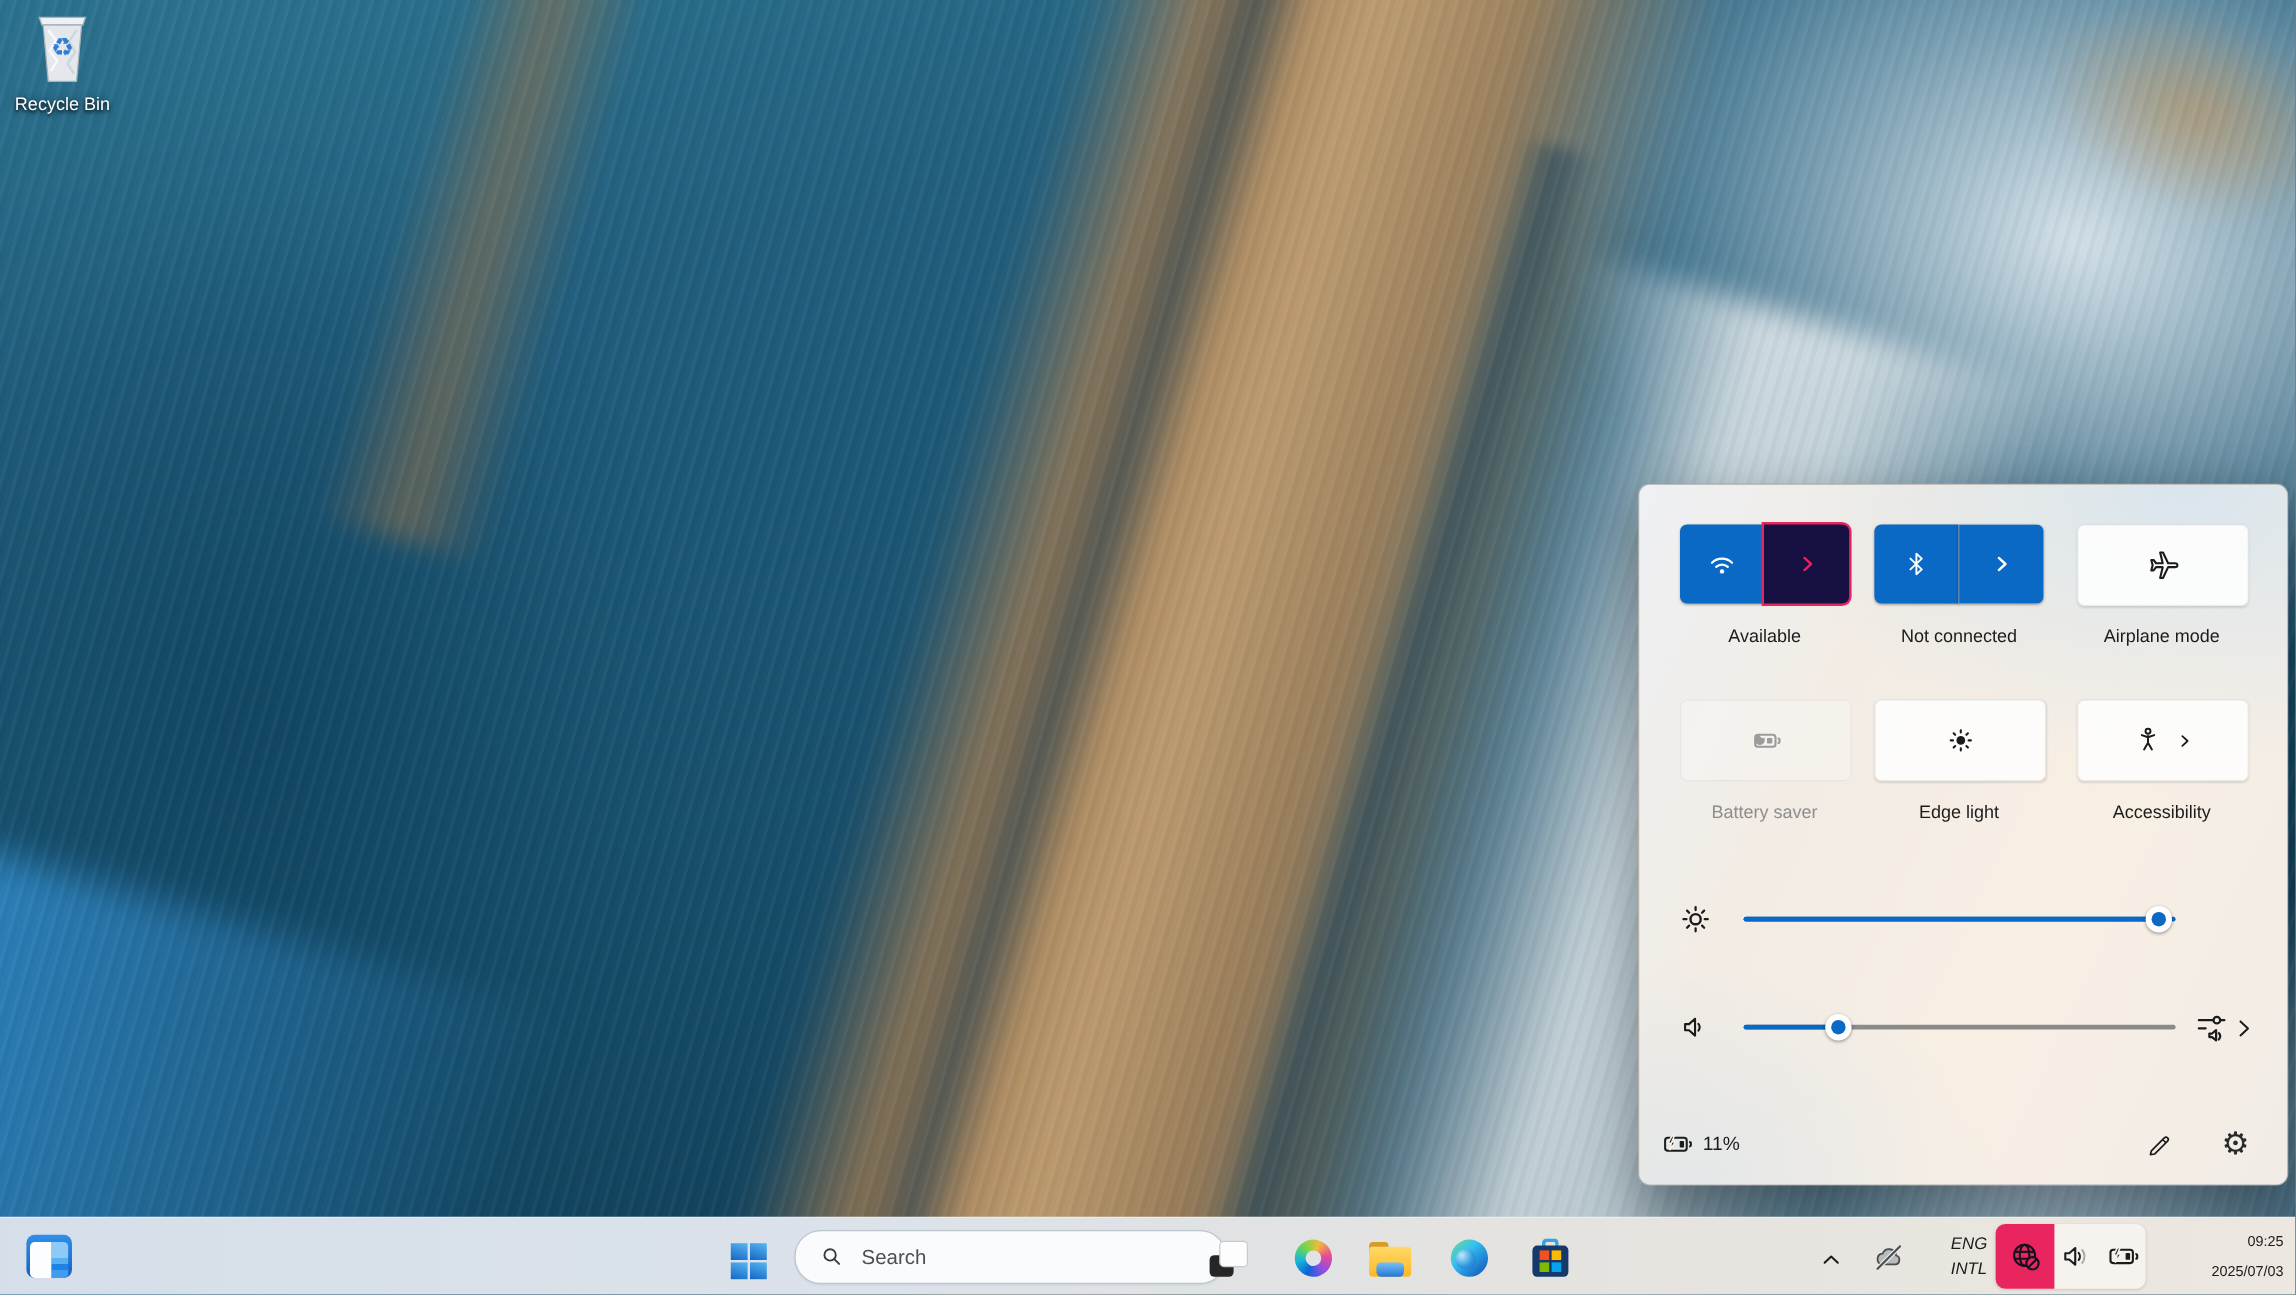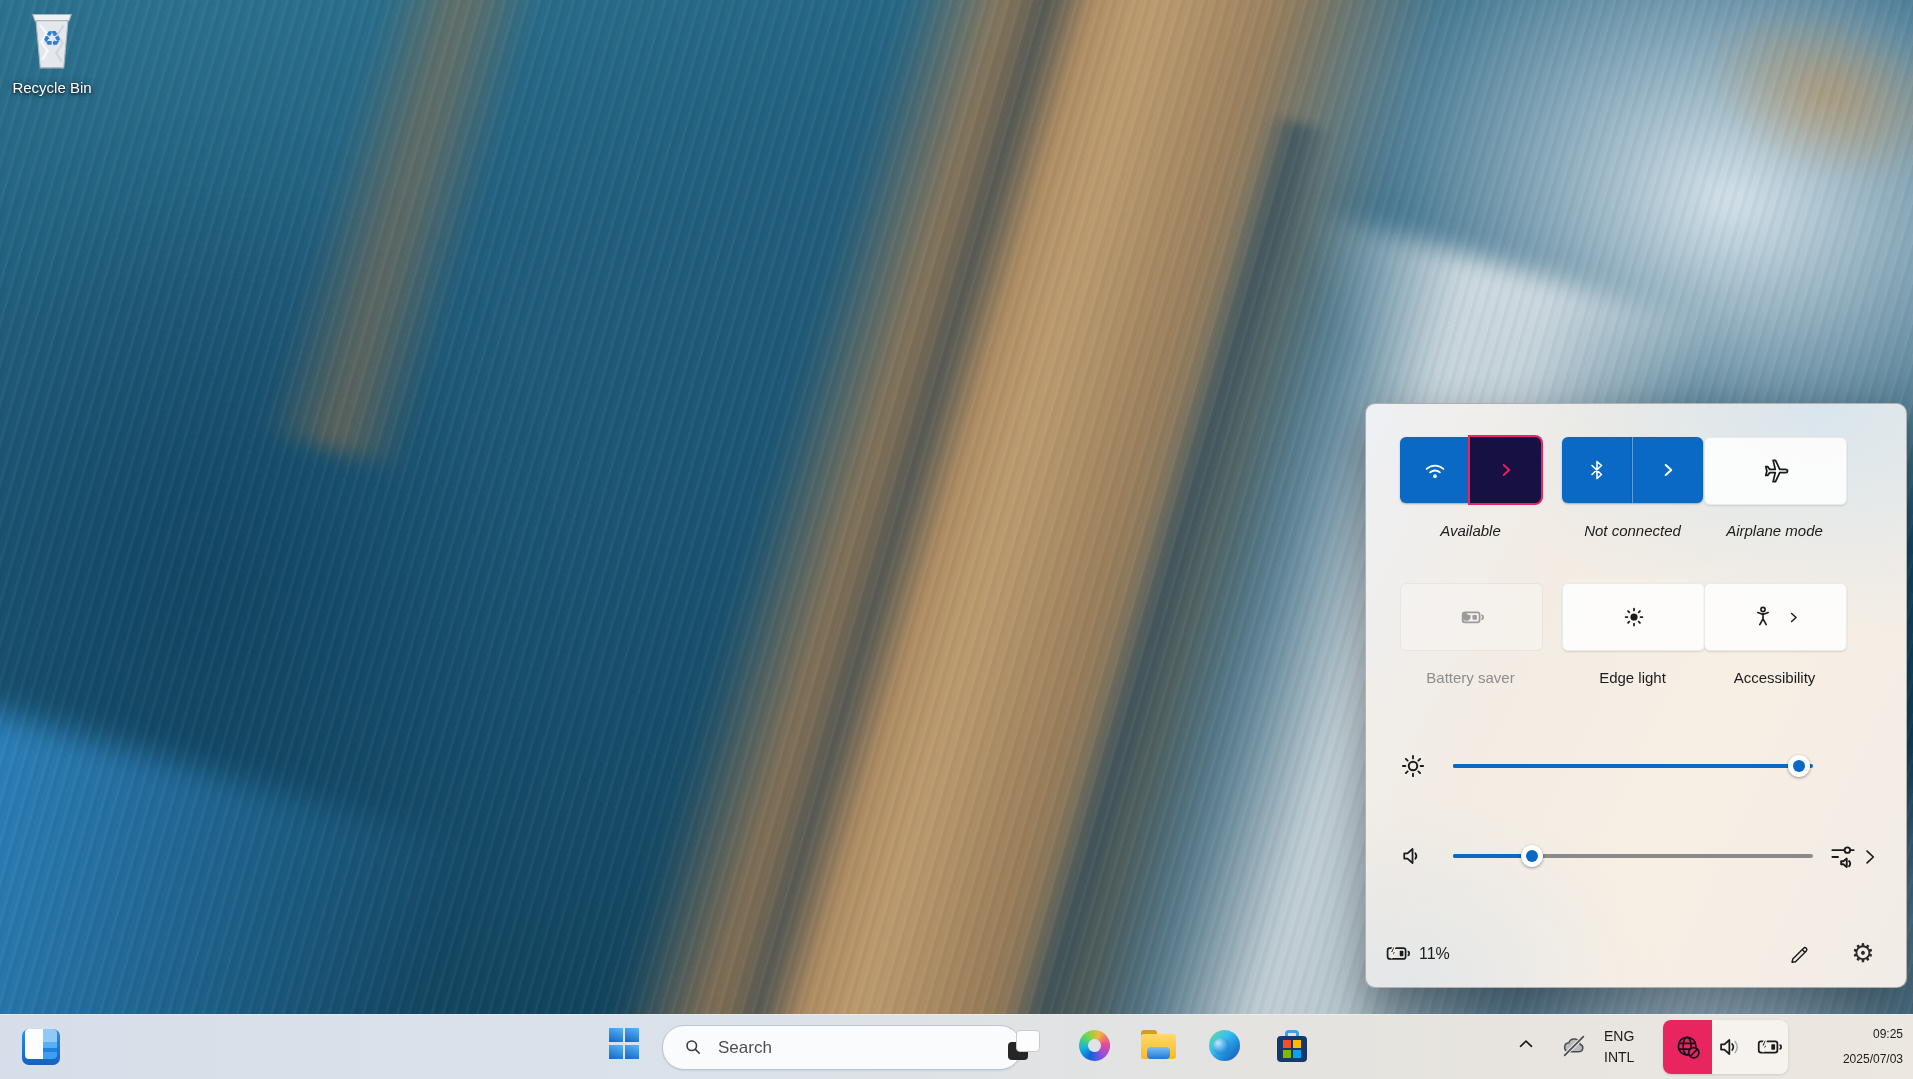--- a/index.html
+++ b/index.html
@@ -52,43 +52,43 @@
   .tile.plain{background:rgba(253,253,253,.92);border:1px solid rgba(0,0,0,.07);box-shadow:0 1px 2px rgba(0,0,0,.12);}
   .tile.disabled{background:rgba(251,248,245,.42);border:1px solid rgba(0,0,0,.05);}
   .tile.split{display:flex;padding:0;overflow:visible;}
   .half{width:70px;height:66px;display:flex;align-items:center;justify-content:center;}
   .half.l{border-radius:6px 0 0 6px;background:var(--accent-blue,#0a69c4);box-shadow:0 1px 2px rgba(0,0,0,.3);}
   .half.r{width:71px;border-radius:0 6px 6px 0;background:var(--accent-blue,#0a69c4);box-shadow:0 1px 2px rgba(0,0,0,.3);}
   .half.r.divided{border-left:1px solid rgba(255,255,255,.35);}
   .half.r.alert{background:var(--dark-navy,#161043);box-shadow:0 0 0 2px var(--accent-pink,#e8255f);}
   .tlabel{position:absolute;width:141px;text-align:center;font-size:15px;line-height:20px;color:#1c1c1c;}
   .tlabel.dim{color:#8d8d8d;text-align:center;}
-  .t-c1{left:34px;} .t-c2{left:196px;} .t-c3{left:338px;}
+  .t-c1{left:34px;} .t-c2{left:196px;} .t-c3{left:365px;}
   .t-r1{top:33px;} .t-r2{top:179px;}
-  .l-r1{top:117px;font-style:italic;} .l-r2{top:264px;}
+  .l-r1{top:117px;} .l-r2{top:264px;}
 
   .sl-icon{position:absolute;width:34px;height:34px;display:flex;align-items:center;justify-content:center;}
   .track{position:absolute;left:87px;width:360px;height:4px;border-radius:2px;background:var(--slider-gray,#8a8a8a);cursor:pointer;}
   .track.full{background:var(--accent-blue,#0a69c4);}
   .fill{position:absolute;left:0;top:0;height:4px;border-radius:2px;background:var(--accent-blue,#0a69c4);}
   .thumb{position:absolute;top:-9px;width:22px;height:22px;border-radius:50%;background:#fff;
     box-shadow:0 1px 3px rgba(0,0,0,.4);display:flex;align-items:center;justify-content:center;cursor:pointer;}
   .thumb::after{content:"";width:12px;height:12px;border-radius:50%;background:var(--accent-blue,#0a69c4);}
   .sound-out{position:absolute;left:462px;top:438px;width:64px;height:30px;display:flex;align-items:center;gap:2px;cursor:pointer;}
 
   .foot-batt{position:absolute;left:18px;top:536px;display:flex;align-items:center;gap:8px;cursor:pointer;}
   .foot-batt span{font-size:16px;color:#1c1c1c;}
   .icon-btn{position:absolute;width:30px;height:30px;display:flex;align-items:center;justify-content:center;cursor:pointer;}
   .gear-glyph{font-size:26px;color:#2a2a2a;line-height:1;}
 
   
   .taskbar{position:absolute;left:0;bottom:0;width:1913px;height:64px;
     background:linear-gradient(90deg,#d6dfe9 0%,#dbe2ea 38%,#e5e3df 68%,#ece7e0 100%);
     border-top:1px solid rgba(255,255,255,.35);}
-  .tb-item{position:absolute;display:flex;align-items:flex-start;justify-content:center;cursor:pointer;}
+  .tb-item{position:absolute;display:flex;align-items:flex-end;justify-content:center;cursor:pointer;font-style:italic;}
   .widgets{left:22px;top:14px;width:38px;height:36px;border-radius:7px;background:linear-gradient(180deg,#2f8fe8,#1461c2);padding:0;}
   .widgets .inner{display:flex;width:32px;height:30px;border-radius:4px;overflow:hidden;}
   .widgets .wleft{width:55%;background:#fbfdfe;}
   .widgets .wright{width:45%;background:linear-gradient(180deg,#8ec9f8 0 45%,#55b0f4 45% 62%,#1f83e4 62% 78%,#3f9cee 78% 100%);}
   .start{left:605px;top:13px;width:38px;height:38px;}
   .winlogo{display:grid;grid-template-columns:14px 14px;grid-template-rows:14px 14px;gap:2.5px;}
   .winlogo div{background:linear-gradient(200deg,#58b7f4,#1366c4);}
   .search-pill{left:662px;top:10px;width:330px;height:43px;border-radius:22px;background:#f9fbfd;
     border:1px solid #bcc4cc;box-shadow:0 1px 2px rgba(0,0,0,.08);display:flex;align-items:center;gap:12px;padding:0 8px 0 20px;position:absolute;cursor:text;}
   .search-pill input{border:none;outline:none;background:transparent;font-size:17px;color:#3c3c3c;width:240px;

